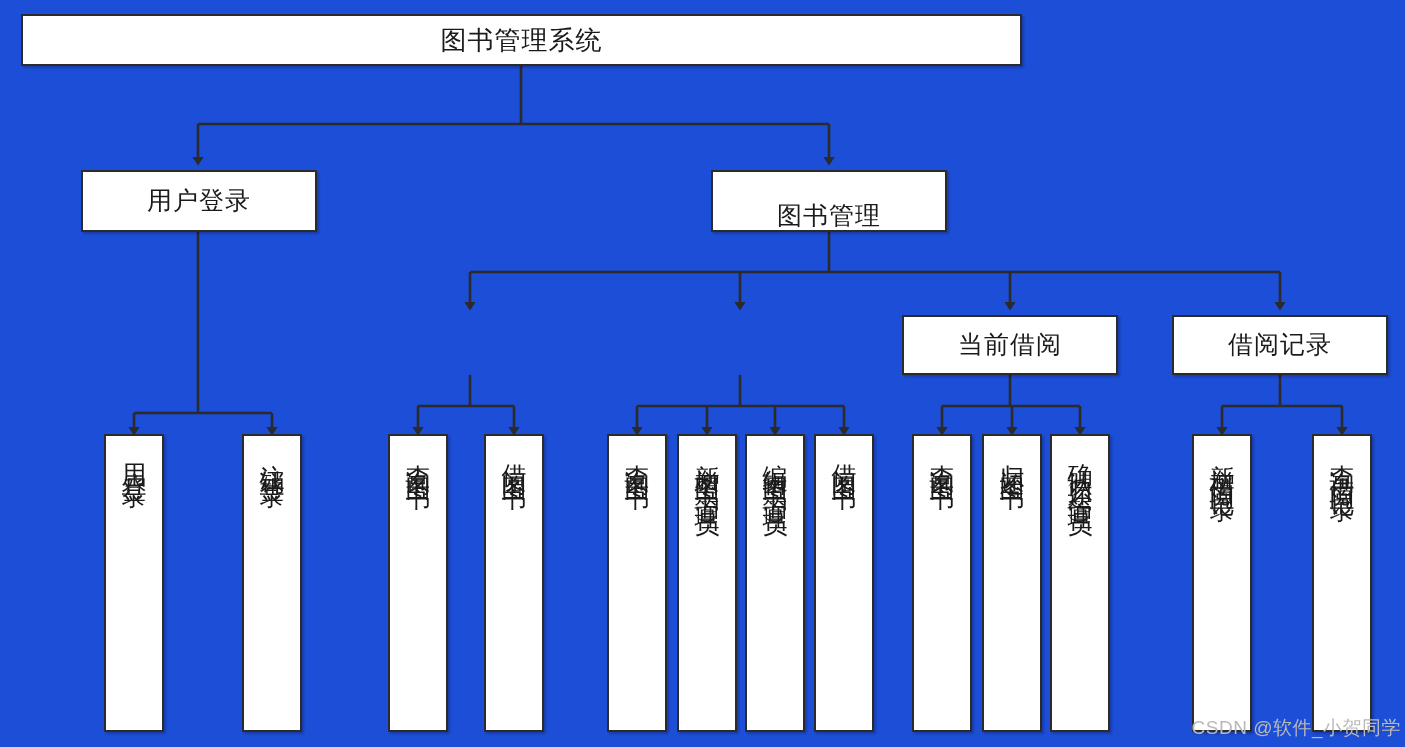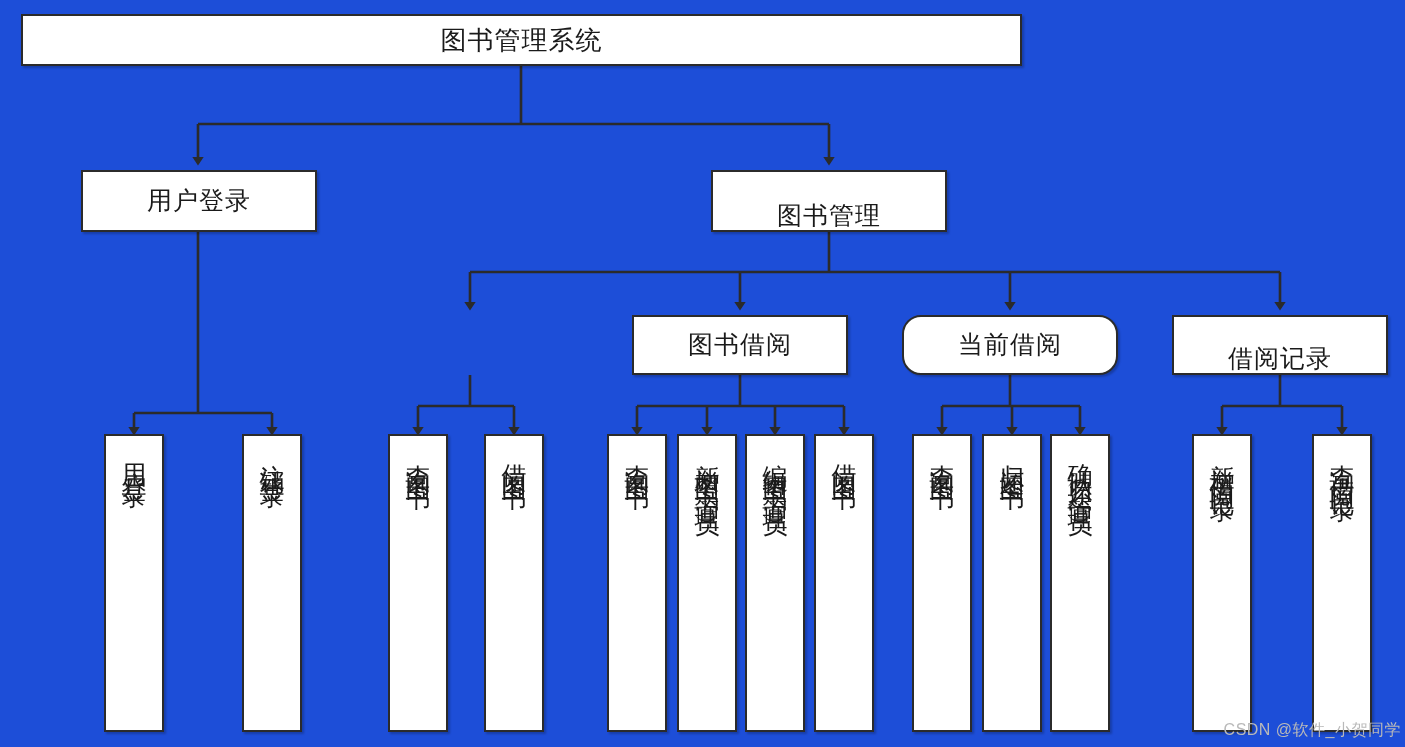--- a/index.html
+++ b/index.html
@@ -56,21 +56,21 @@
     text-orientation: upright;
     font-size: 25px;
     letter-spacing: 7px;
     line-height: 1;
   }
   .node.root .node-label { font-size: 26px; }
   .watermark {
     position: absolute;
     right: 12px;
     bottom: 6px;
-    font-size: 16px;
+    font-size: 19px;
     color: #b9b9b9;
     white-space: nowrap;
     letter-spacing: 0.5px;
   }
 </style>
 </head>
 <body>
 
 <div id="canvas">
 
@@ -130,29 +130,26 @@
 
   <div class="node horizontal" style="left:81px; top:170px; width:236px; height:62px;">
     <span class="node-label">用户登录</span>
   </div>
 
   <div class="node horizontal" style="left:711px; top:170px; width:236px; height:62px;align-items:flex-end;">
     <span class="node-label">图书管理</span>
   </div>
 
 
-  <div class="node horizontal" style="left:632px; top:315px; width:216px; height:60px;">
-    <span class="node-label">图书借阅</span>
-  </div>
-
-  <div class="node horizontal" style="left:902px; top:315px; width:216px; height:60px;border-radius:19px;">
+
+  <div class="node horizontal" style="left:902px; top:315px; width:216px; height:60px;">
     <span class="node-label">当前借阅</span>
   </div>
 
-  <div class="node horizontal" style="left:1172px; top:315px; width:216px; height:60px;align-items:flex-end;">
+  <div class="node horizontal" style="left:1172px; top:315px; width:216px; height:60px;">
     <span class="node-label">借阅记录</span>
   </div>
 
   <div class="node vertical" style="left:104px; top:434px; width:60px; height:298px;">
     <span class="node-label">用户登录</span>
   </div>
 
   <div class="node vertical" style="left:242px; top:434px; width:60px; height:298px;">
     <span class="node-label">注销登录</span>
   </div>

